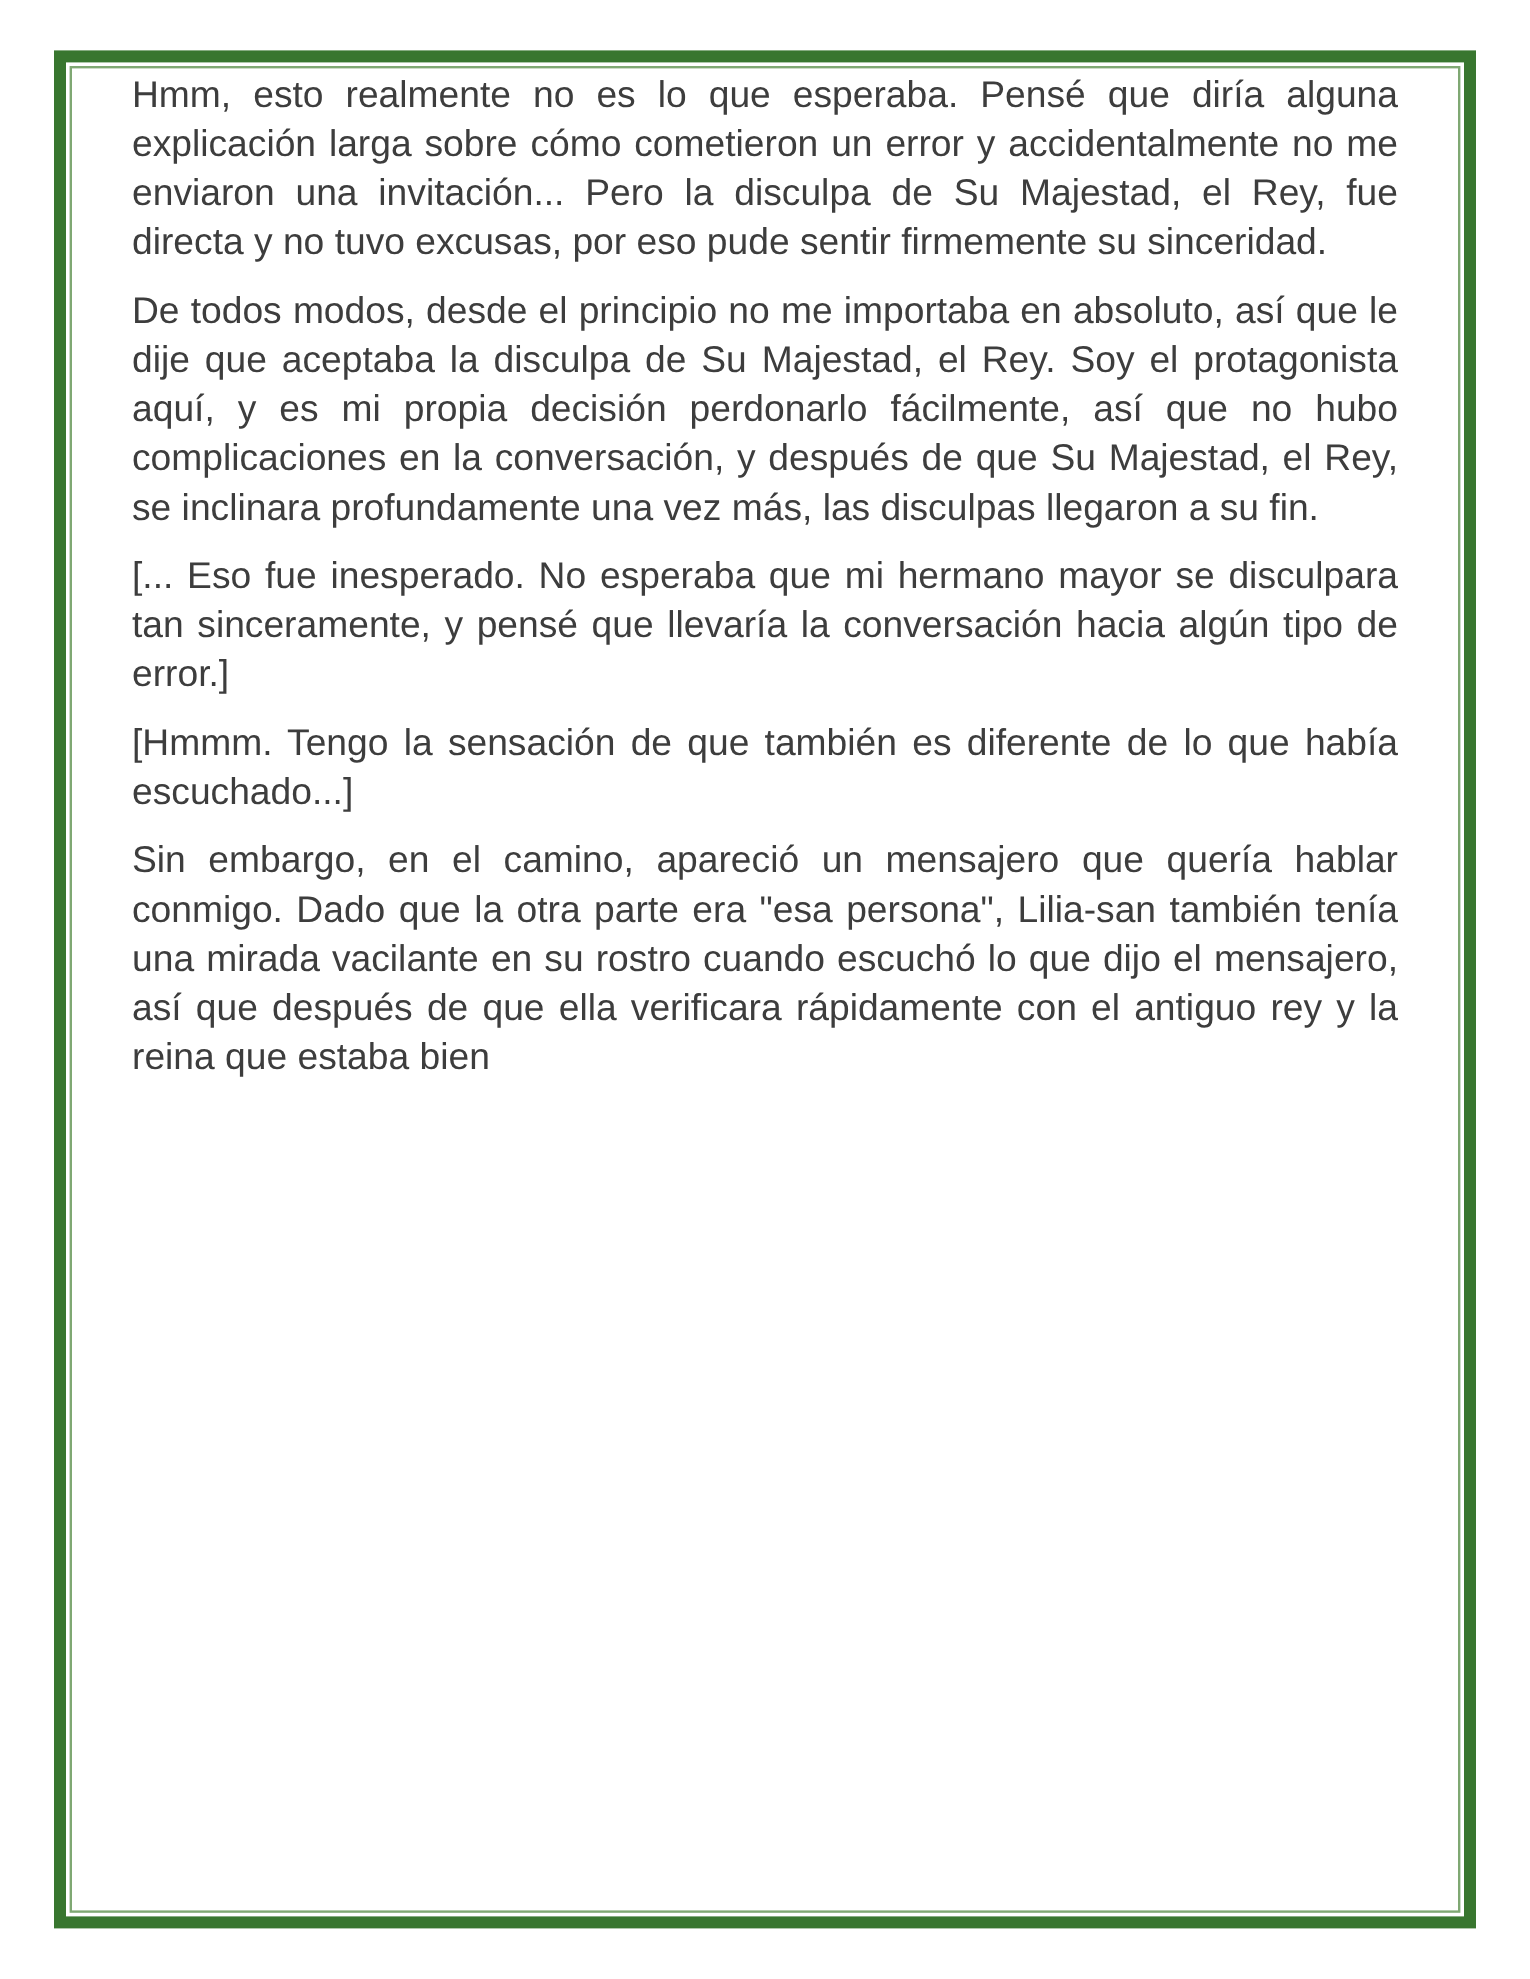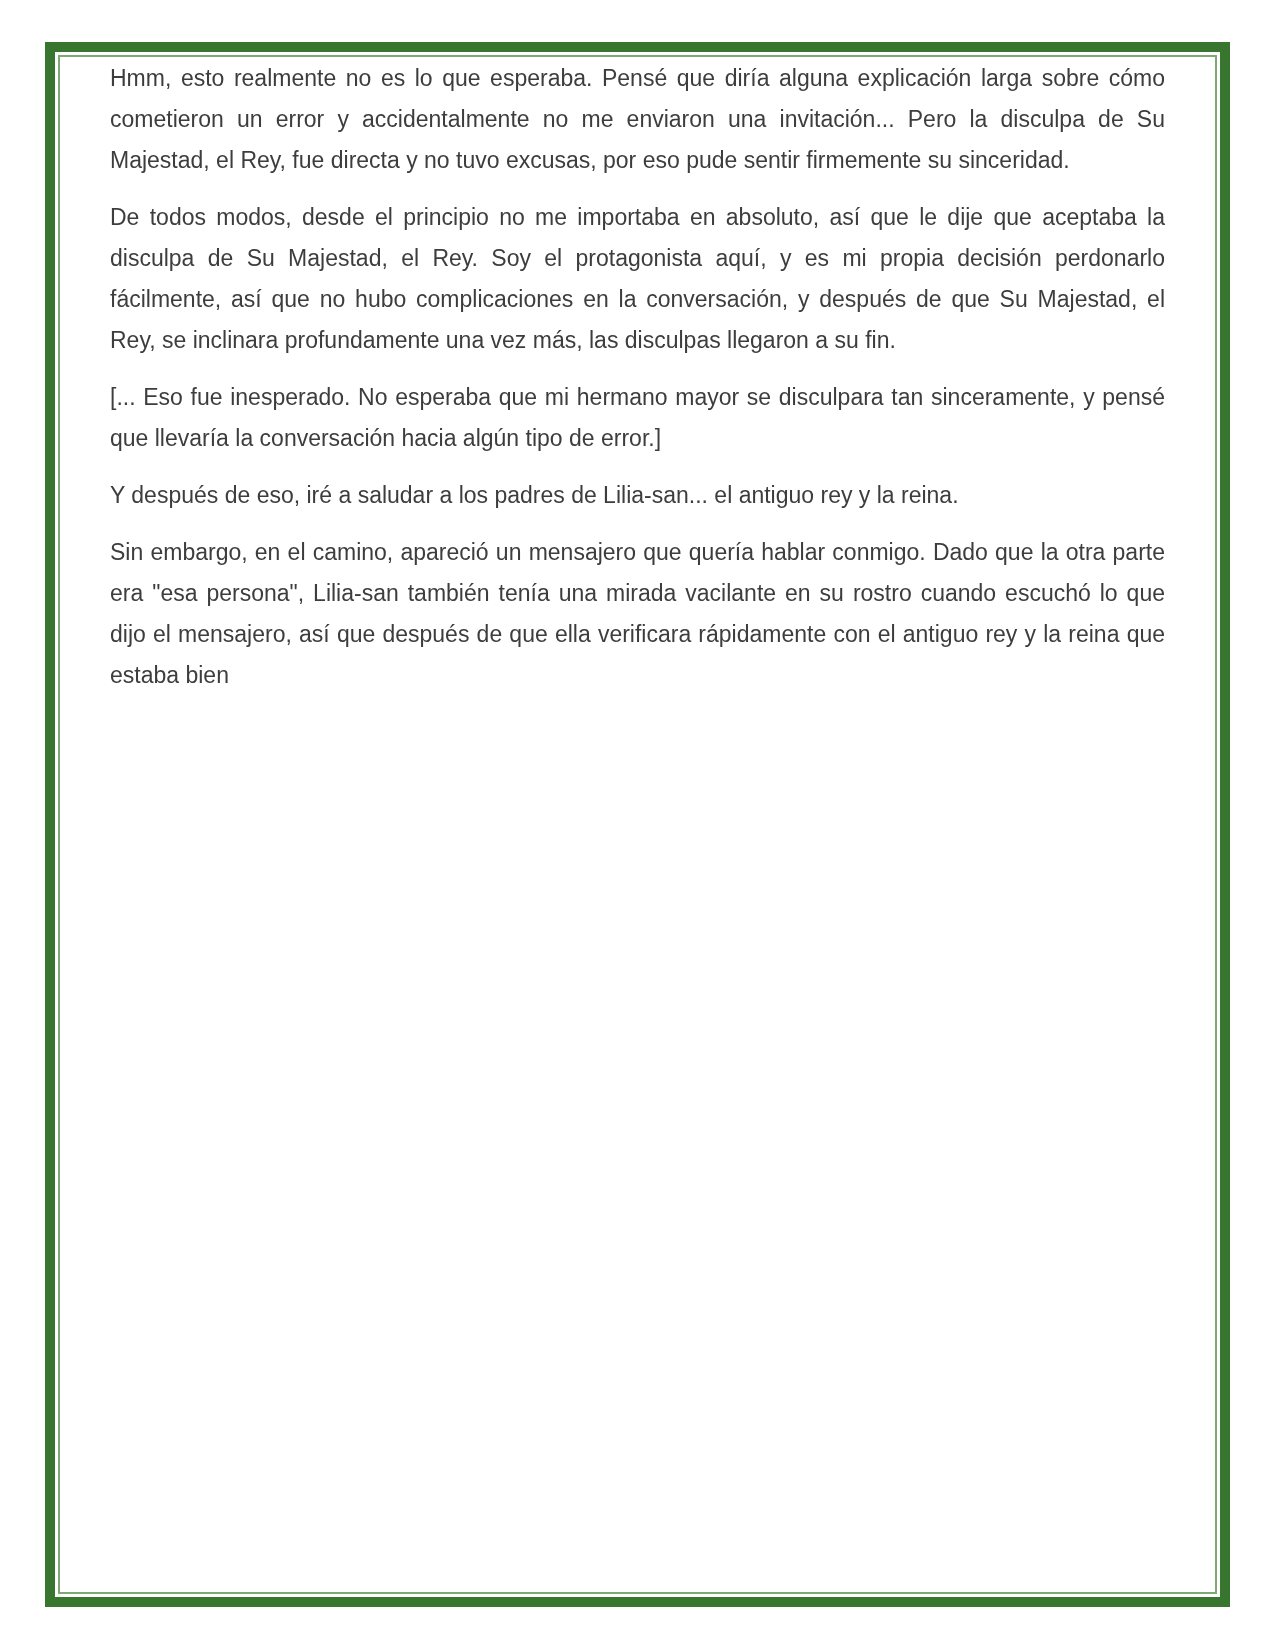--- a/index.html
+++ b/index.html
@@ -36,33 +36,33 @@
   .document-content {
     position: absolute;
     left: 110px;
     top: 58px;
     right: 110px;
     bottom: 20px;
     overflow: hidden;
   }
   .document-content p {
     margin: 0 0 16px 0;
-    font-size: 23px;
+    font-size: 31px;
     line-height: 41px;
     color: #3d3d3d;
     text-align: justify;
     text-justify: inter-word;
   }
 </style>
 </head>
 <body>
 
 <div class="page-frame">
   <div class="inner-frame"></div>
 </div>
 
 <div class="document-content">
   <p>Hmm, esto realmente no es lo que esperaba. Pensé que diría alguna explicación larga sobre cómo cometieron un error y accidentalmente no me enviaron una invitación... Pero la disculpa de Su Majestad, el Rey, fue directa y no tuvo excusas, por eso pude sentir firmemente su sinceridad.</p>
   <p>De todos modos, desde el principio no me importaba en absoluto, así que le dije que aceptaba la disculpa de Su Majestad, el Rey. Soy el protagonista aquí, y es mi propia decisión perdonarlo fácilmente, así que no hubo complicaciones en la conversación, y después de que Su Majestad, el Rey, se inclinara profundamente una vez más, las disculpas llegaron a su fin.</p>
   <p>[... Eso fue inesperado. No esperaba que mi hermano mayor se disculpara tan sinceramente, y pensé que llevaría la conversación hacia algún tipo de error.]</p>
-  <p>Y después de eso, iré a saludar a los padres de Lilia-san... el antiguo rey y la reina.</p>
+  <p>[Hmmm. Tengo la sensación de que también es diferente de lo que había escuchado...]</p>
   <p>Sin embargo, en el camino, apareció un mensajero que quería hablar conmigo. Dado que la otra parte era "esa persona", Lilia-san también tenía una mirada vacilante en su rostro cuando escuchó lo que dijo el mensajero, así que después de que ella verificara rápidamente con el antiguo rey y la reina que estaba bien</p>
 </div>
 
 </body></html>

